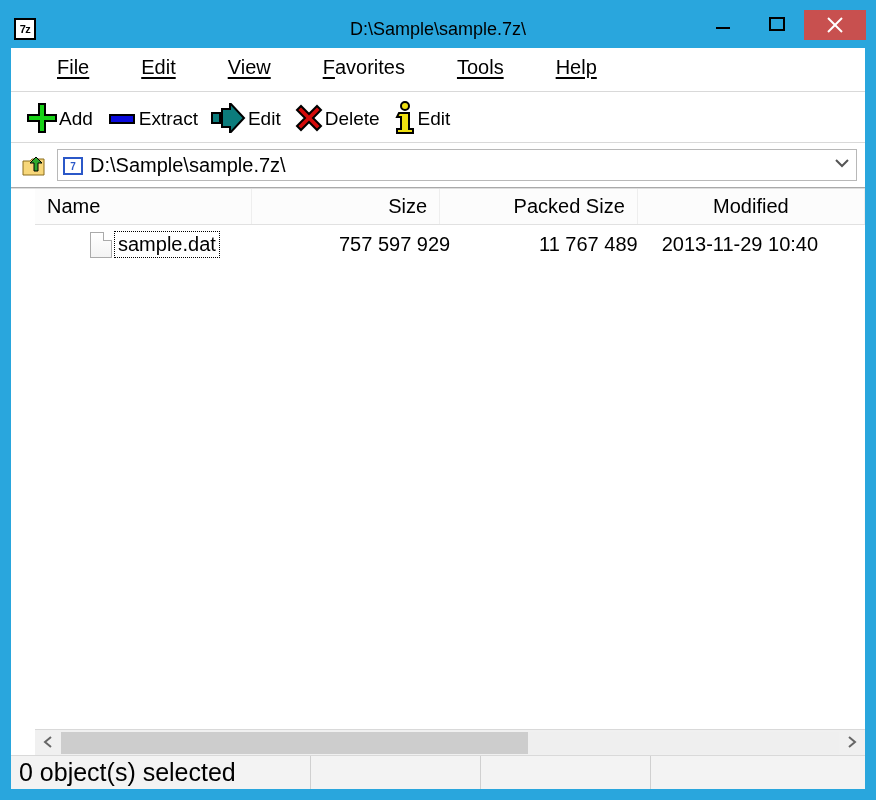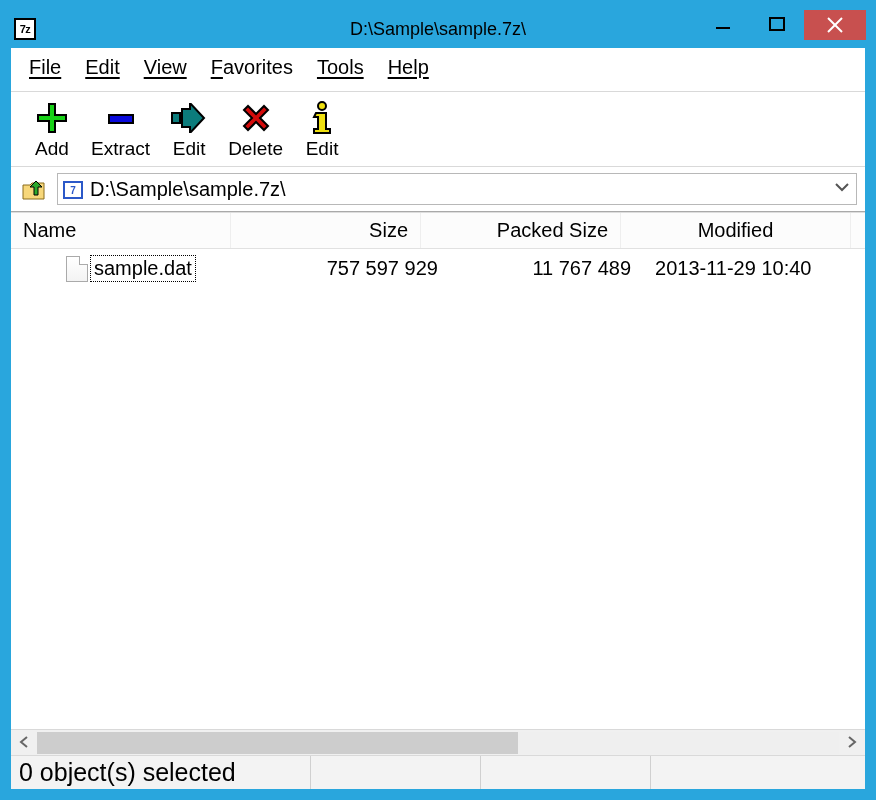--- a/index.html
+++ b/index.html
@@ -81,33 +81,34 @@
   .menubar {
     display: flex;
     gap: 12px;
     padding: 6px 12px 10px;
     font-size: 20px;
     color: #000;
     border-bottom: 1px solid #d9d9d9;
   }
   .menubar .menu-item {
     padding: 2px 6px;
+    margin-left: 28px;
   }
   .menubar .menu-item span.ul {
     text-decoration: underline;
     text-underline-offset: 3px;
   }
   .toolbar {
     display: flex;
     padding: 6px 8px 4px;
     border-bottom: 1px solid #d9d9d9;
   }
   .tool-btn {
     display: flex;
-    flex-direction: column;
+    flex-direction: row;
     align-items: center;
     justify-content: flex-end;
     padding: 2px 6px;
     min-width: 66px;
     font-size: 19px;
     color: #000;
   }
   .tool-btn .ico {
     height: 36px;
     display:flex;
@@ -151,20 +152,21 @@
     right: 6px;
     font-size: 18px;
     color:#555;
   }
   .list-area {
     flex:1;
     display:flex;
     flex-direction:column;
     border-top: 1px solid #ddd;
     overflow:hidden;
+    padding-left:24px;
   }
   .columns {
     display:flex;
     border-bottom: 1px solid #e1e1e1;
     background: #fcfcfc;
     font-size: 20px;
     color:#000;
   }
   .col {
     padding: 6px 12px;

